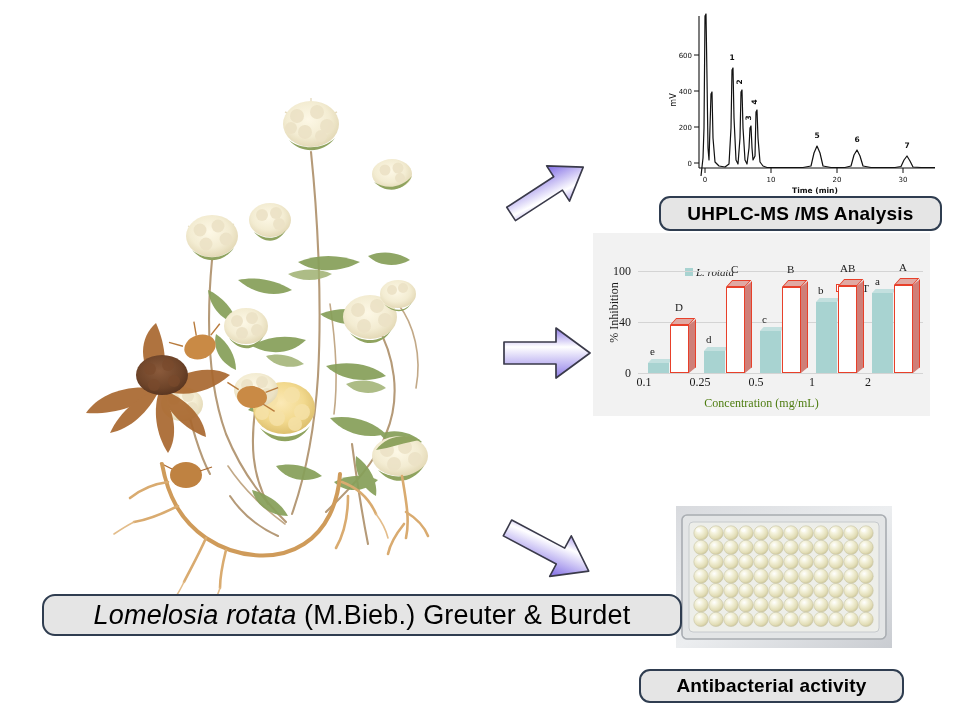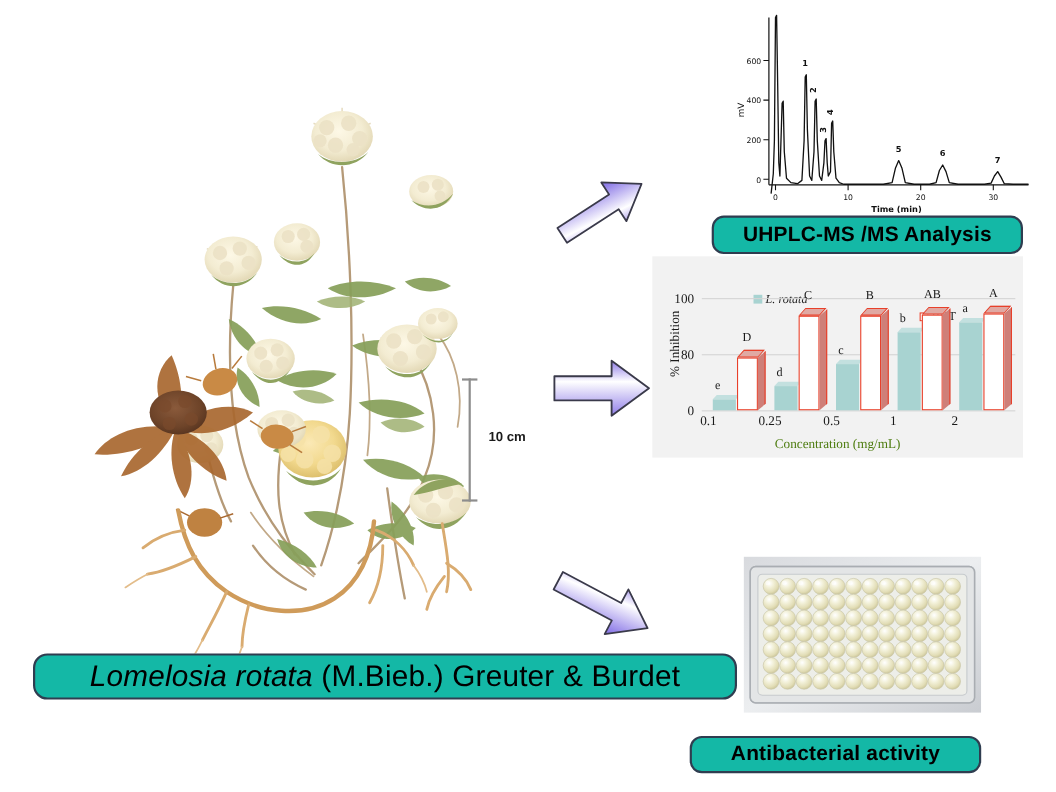--- a/index.html
+++ b/index.html
@@ -26,28 +26,29 @@
   #scale-bar .cap.top{top:6px;}
   #scale-bar .cap.bot{top:116px;}
   #scale-bar .txt{position:absolute;left:26px;top:52px;font-size:12px;font-weight:bold;color:#1a1a1a;white-space:nowrap;}
 
   
   .arrow{position:absolute;}
 
   
   .badge{
     position:absolute;
-    background:#14b8a6;
+    background:#e5e5e5;
     border:2px solid #2f3d50;
     border-radius:11px;
     color:#000000;
     font-weight:bold;
     display:flex;align-items:center;justify-content:center;
     box-sizing:border-box;
     letter-spacing:0.2px;
+    margin-left:12px;
   }
   #badge-uhplc{left:647px;top:196px;width:283px;height:35px;font-size:19px;}
   #badge-antioxidant{left:637px;top:464px;width:275px;height:34px;font-size:19px;}
   #badge-antibacterial{left:627px;top:669px;width:265px;height:34px;font-size:19px;}
   #species-banner{
     left:30px;top:594px;width:640px;height:42px;
     font-size:27px;font-weight:400;border-radius:13px;
   }
   #species-banner .sp-italic{font-style:italic;}
 
@@ -375,26 +376,20 @@
       </g>
 
       <g fill="none" stroke="#d9ab70" stroke-width="2.6" stroke-linecap="round">
         <path d="M372,472 C376,496 380,516 376,534"></path>
         <path d="M376,508 C386,514 394,522 398,532"></path>
         <path d="M374,520 C366,530 360,540 358,550"></path>
       </g>
     </svg>
   </div>
 
-  <div class="abs" id="scale-bar">
-    <div class="cap top"></div>
-    <div class="line"></div>
-    <div class="cap bot"></div>
-    <div class="txt">10 cm</div>
-  </div>
 
   <div class="arrow" style="left:498px;top:156px;width:100px;height:68px;">
     <svg width="100" height="68" viewBox="0 0 100 68" xmlns="http://www.w3.org/2000/svg">
       <defs>
         <linearGradient id="agrad1" x1="0" y1="1" x2="0.25" y2="0">
           <stop offset="0%" stop-color="#8d79e6"></stop>
           <stop offset="42%" stop-color="#ffffff"></stop>
           <stop offset="100%" stop-color="#8f7de8"></stop>
         </linearGradient>
       </defs>
@@ -509,21 +504,21 @@
     </div>
 
     <div class="ylabel">% Inhibition</div>
     <div class="xlabel">Concentration (mg/mL)</div>
 
     <div class="gridline" style="top:38px;"></div>
     <div class="gridline" style="top:89px;"></div>
     <div class="gridline" style="top:140px;"></div>
 
     <div class="ytick" style="top:31px;">100</div>
-    <div class="ytick" style="top:82px;">80</div>
+    <div class="ytick" style="top:82px;">40</div>
     <div class="ytick" style="top:133px;">0</div>
 
     <div class="xtick" style="left:29px;">0.1</div>
     <div class="xtick" style="left:85px;">0.25</div>
     <div class="xtick" style="left:141px;">0.5</div>
     <div class="xtick" style="left:197px;">1</div>
     <div class="xtick" style="left:253px;">2</div>
 
     <div class="plot-area">
 

